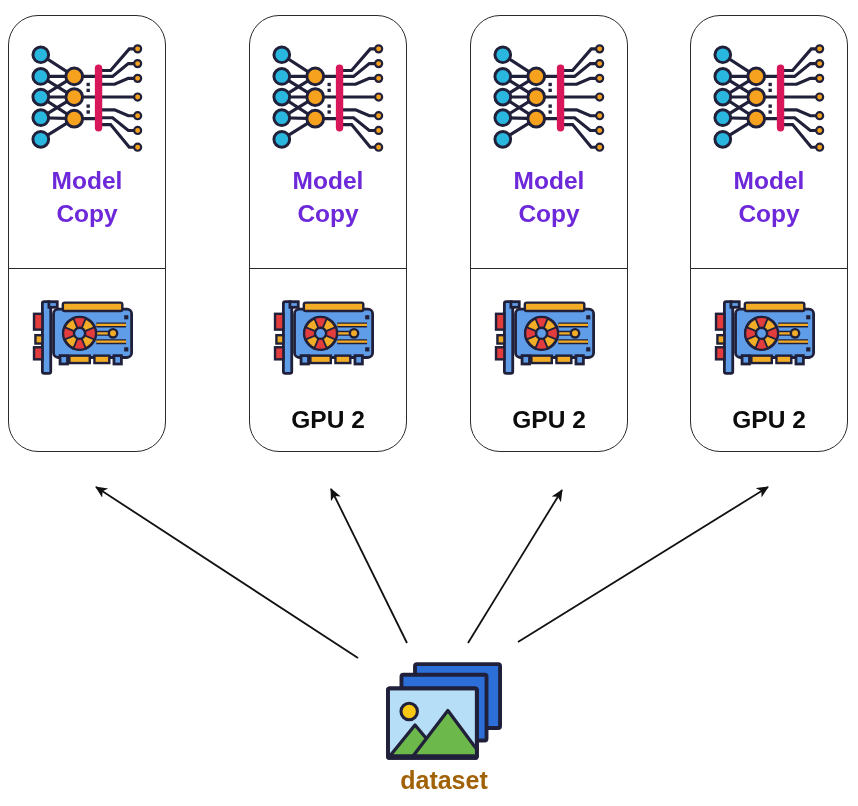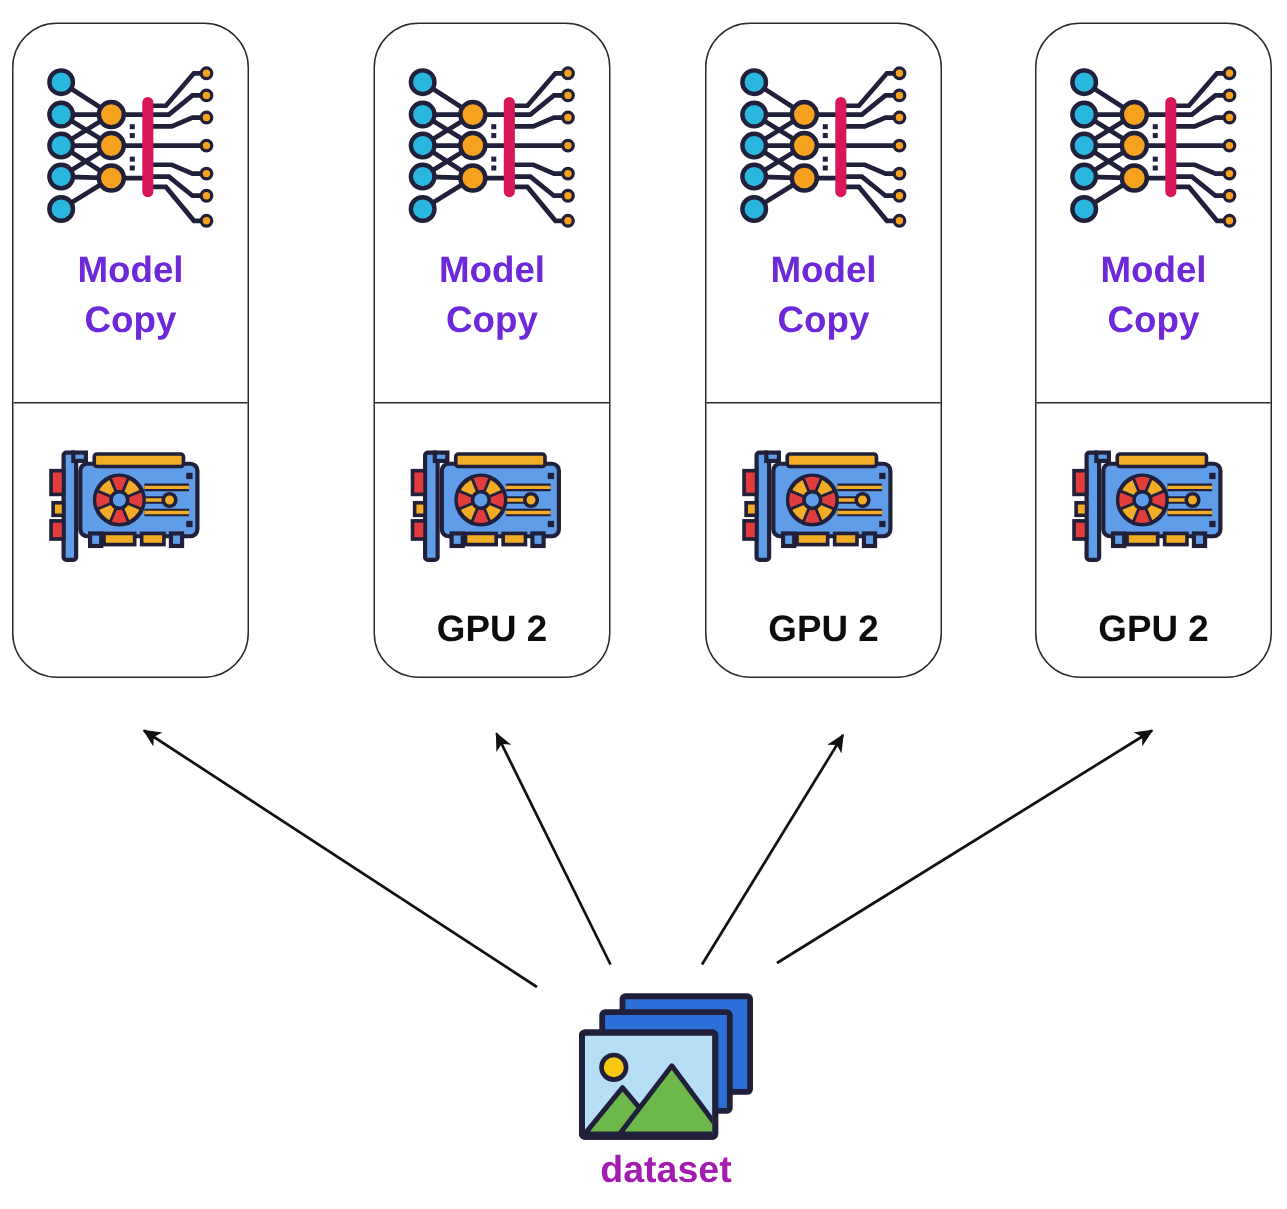--- a/index.html
+++ b/index.html
@@ -67,21 +67,21 @@
     position:absolute;
     left:386px;top:662px;
     width:116px;height:100px;
   }
   .dataset-label{
     position:absolute;
     left:366px;top:766px;width:156px;
     text-align:center;
     font-size:25px;
     font-weight:700;
-    color:#a21caf;
+    color:#a16207;
   }
   
   .nn-edge{stroke:var(--outline,#20203a);stroke-width:3.2;stroke-linecap:round;fill:none;}
   .nn-cyan{fill:var(--node-cyan,#29b7e0);stroke:var(--outline,#20203a);stroke-width:3;}
   .nn-orange{fill:var(--node-orange,#f6a21e);stroke:var(--outline,#20203a);stroke-width:3;}
   .nn-dot{fill:var(--node-orange,#f6a21e);stroke:var(--outline,#20203a);stroke-width:2.2;}
   .nn-bar{fill:var(--bar-red,#d8175a);}
   .nn-colon{fill:var(--outline,#20203a);}
   .gp-blue{fill:var(--gpu-blue,#5f9de8);stroke:var(--outline,#20203a);stroke-width:3;}
   .gp-yellow{fill:var(--gpu-yellow,#f2ac26);stroke:var(--outline,#20203a);stroke-width:2.6;}

